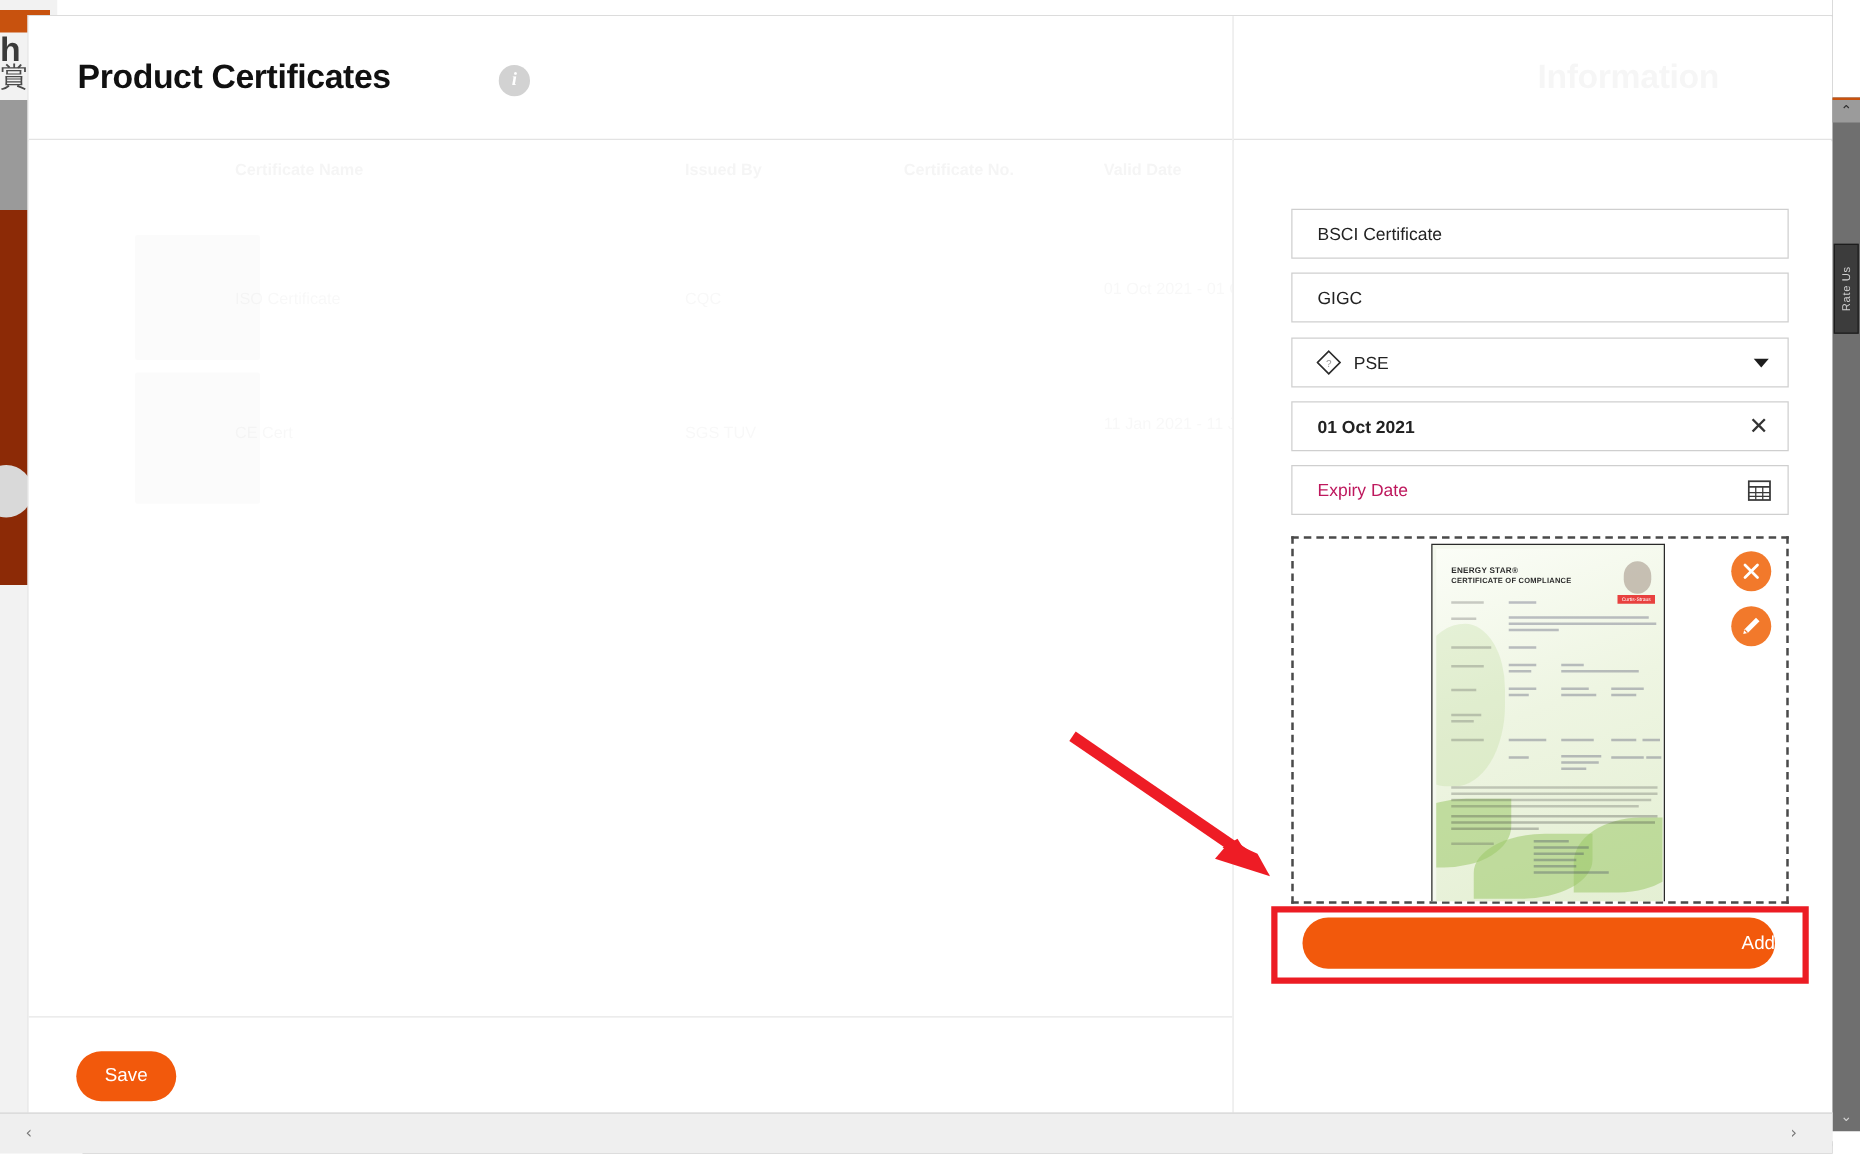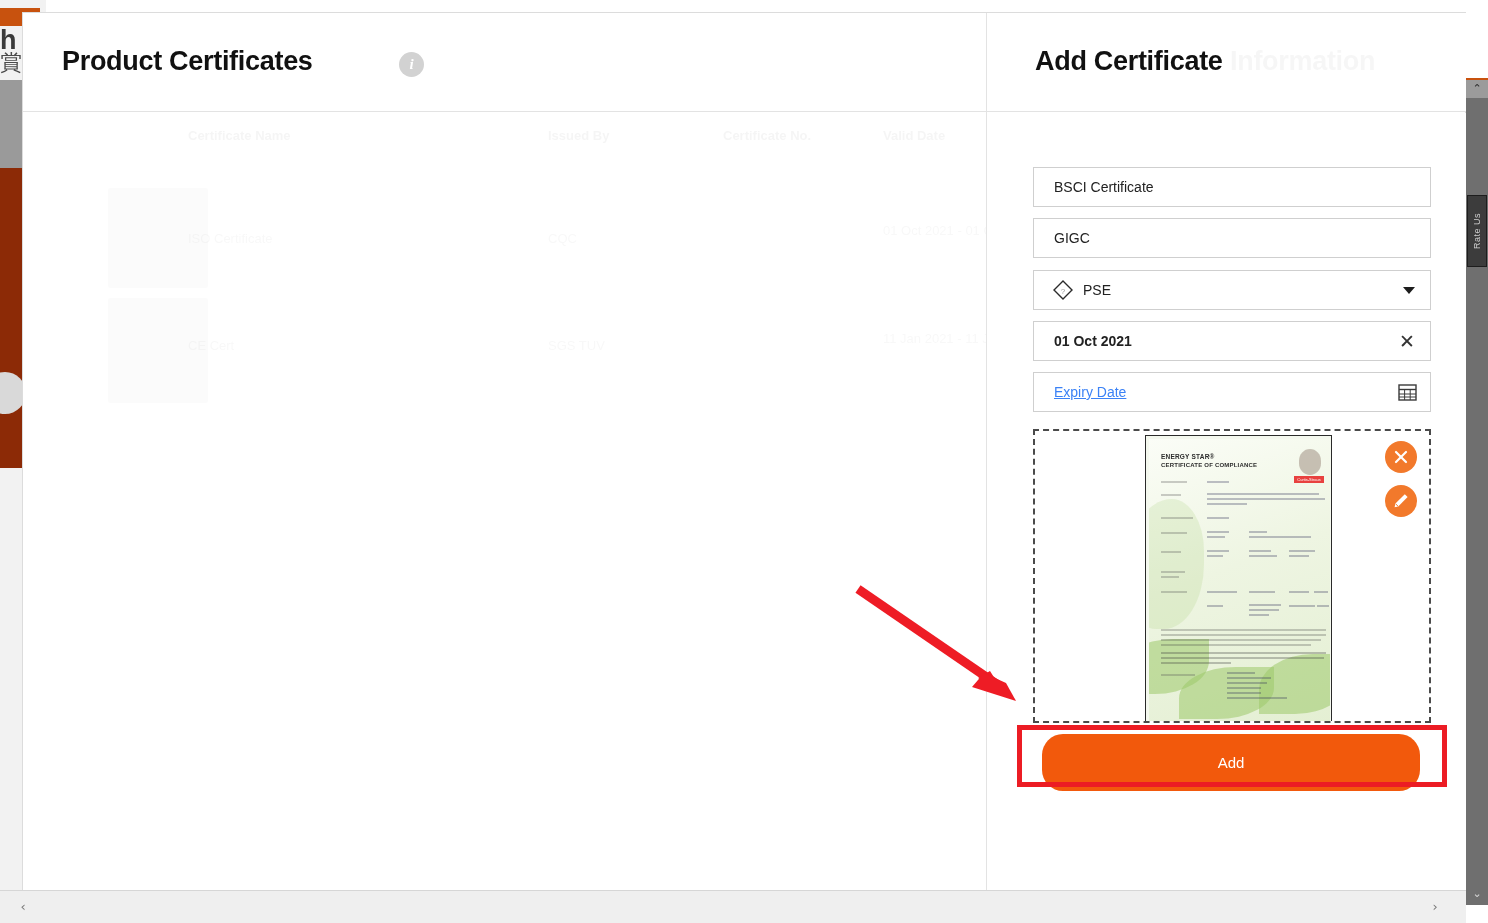--- a/index.html
+++ b/index.html
@@ -204,21 +204,21 @@
     position: absolute; left: 0; top: 0;
     width: 398px; height: 40px;
     border: 1px solid #cfcfcf;
     background: #ffffff;
   }
   .field-text {
     position: absolute; left: 21px; top: 0;
     height: 40px; line-height: 40px;
     font-size: 14px; color: #222222;
   }
-  .field-text.ph { color: #3b82f6; text-decoration: underline; }
+  .field-text.ph { color: #be185d; }
   .field-text.with-icon { left: 50px; }
 
   .pse-icon {
     position: absolute; left: 20px; top: 10px;
     width: 20px; height: 20px;
   }
   .caret {
     position: absolute; right: 16px; top: 17px;
     width: 0; height: 0;
     border-left: 6px solid transparent;
@@ -319,29 +319,30 @@
   .add-annot {
     position: absolute; left: 1017px; top: 713px;
     width: 430px; height: 62px;
     border: 5px solid #ec1c24;
     background: transparent;
     z-index: 6;
     pointer-events: none;
   }
   .add-btn {
     position: absolute; left: 1042px; top: 722px;
-    width: 378px; height: 57px;
+    width: 378px; height: 41px;
     background: #f2590c;
     color: #ffffff;
     border: none; border-radius: 21px;
     font-size: 15px;
     font-family: "Liberation Sans", sans-serif;
     cursor: pointer;
     z-index: 5;
     padding: 0;
+    text-align: right;
   }
 
   
   .arrow-svg {
     position: absolute; left: 840px; top: 575px;
     width: 220px; height: 140px;
     z-index: 7;
     pointer-events: none;
   }
 
@@ -459,27 +460,29 @@
         <div class="ghost" style="left:525px; top:118px;">CQC</div>
         <div class="ghost" style="left:860px; top:110px;">01 Oct 2021 - 01 Oct 2023</div>
 
         <div class="ghost-thumb" style="left:85px; top:185px; width:100px; height:105px;"></div>
         <div class="ghost" style="left:165px; top:225px;">CE Cert</div>
         <div class="ghost" style="left:525px; top:225px;">SGS TUV</div>
         <div class="ghost" style="left:860px; top:218px;">11 Jan 2021 - 11 Jan 2024</div>
 
       </div>
 
+      <div class="main-footer">
+        <button class="save-btn">Save</button>
+      </div>
     </div>
 
     <div class="side-pane">
 
       <div class="side-header">
         <div class="side-title-ghost">Information</div>
-        <div class="side-title">Add Certificate</div>
       </div>
 
       <div class="side-body">
 
         <input class="field" style="top: 54px;" type="text" value="BSCI Certificate">
 
         <input class="field" style="top: 105px;" type="text" value="GIGC">
 
         <div class="field-wrap" style="top:157px;">
           <div class="field-box"></div>

